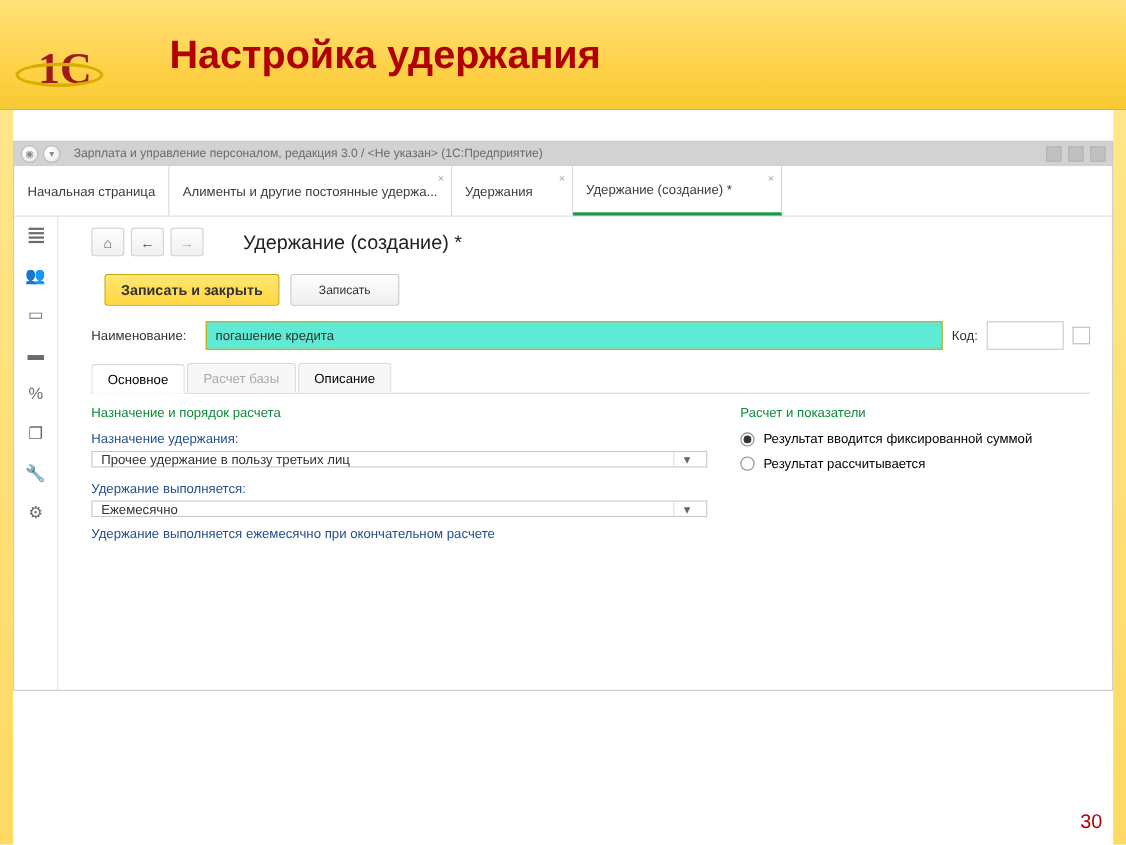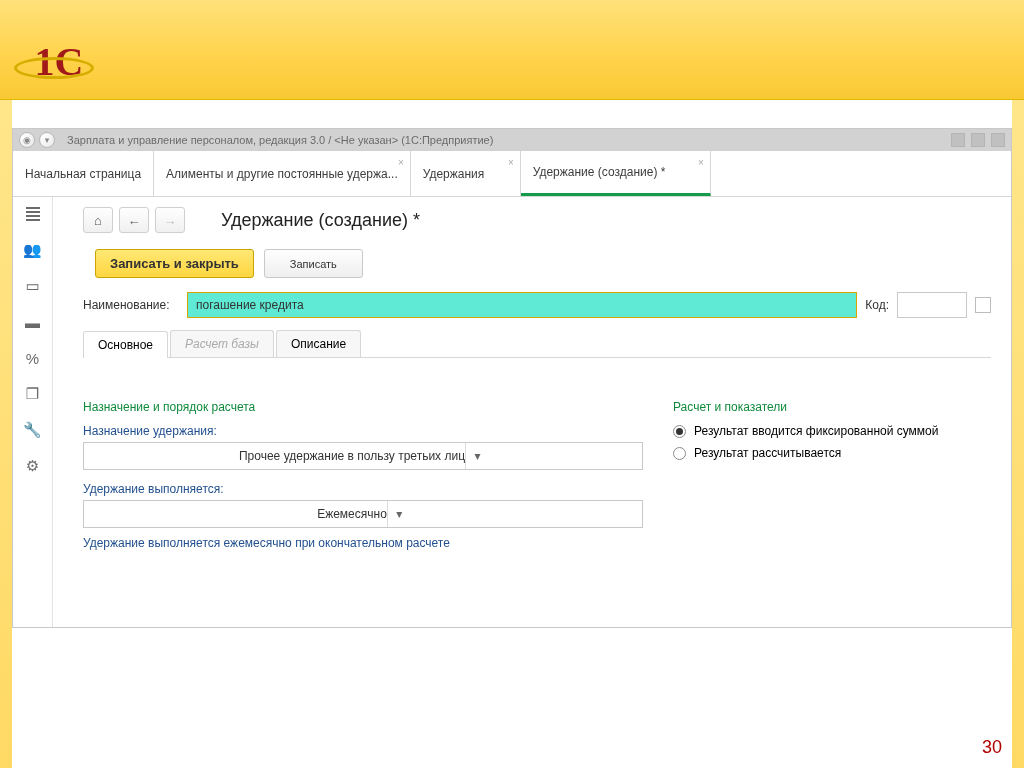--- a/index.html
+++ b/index.html
@@ -178,31 +178,31 @@
     display:flex; border-bottom: 1px solid #d7d7d7; margin-bottom: 10px;
   }
   .subtab {
     padding: 6px 14px; font-size: 12px;
     border: 1px solid #d7d7d7; border-bottom: none;
     background: #f7f7f7; margin-right: 2px;
     border-radius: 3px 3px 0 0;
     cursor:pointer;
   }
   .subtab.active { background:#fff; position:relative; top:1px; }
-  .subtab.disabled { color:#aaa;font-style:italic; }
+  .subtab.disabled { color:#aaa; }
 
   .section-columns { display:flex; gap: 30px; }
   .col-left { flex: 0 0 560px; }
   .col-right { flex: 1; }
-  .sect-title { color:#0f8a3c; font-size: 12px; margin-bottom: 10px; margin-top: 32px; }
+  .sect-title { color:#0f8a3c; font-size: 12px; margin-bottom: 10px; }
   .sub-lbl { color:#23518f; font-size: 12px; margin: 6px 0 4px; }
   .select {
-    width: 100%; height: 28px;
+    width: 100%; height: 15px;
     border: 1px solid #c9c9c9; background:#fff;
-    display:flex; align-items:center; justify-content:center;
+    display:flex; align-items:center; justify-content:space-between;
     padding: 0 6px 0 8px; font-size: 12px; color:#333;
     cursor:pointer;
   }
   .select .caret {
     width: 24px; height: 100%; border-left:1px solid #dcdcdc;
     display:flex; align-items:center; justify-content:center; color:#666;
   }
   .hint { color:#23518f; font-size: 12px; margin-top: 8px; }
 
   .radio-row { display:flex; align-items:center; gap:8px; margin-bottom:8px; font-size:12px; cursor:pointer; }
@@ -215,20 +215,21 @@
   }
 </style>
 </head>
 <body>
 
 <div class="slide-header">
   <div class="logo-1c">
     <span class="glyph">1С</span>
     <div class="ring"></div>
   </div>
+  <div class="slide-title">Настройка удержания</div>
 </div>
 
 <div class="rail-left"></div>
 <div class="rail-right"></div>
 
 <div class="stage">
   <div class="app-chrome">
 
     <div class="titlebar">
       <div class="win-btn">◉</div>

